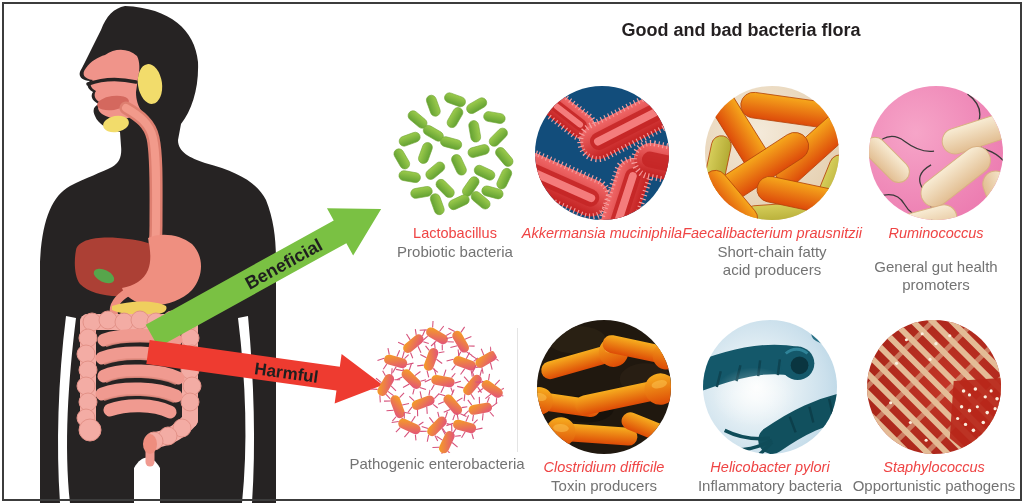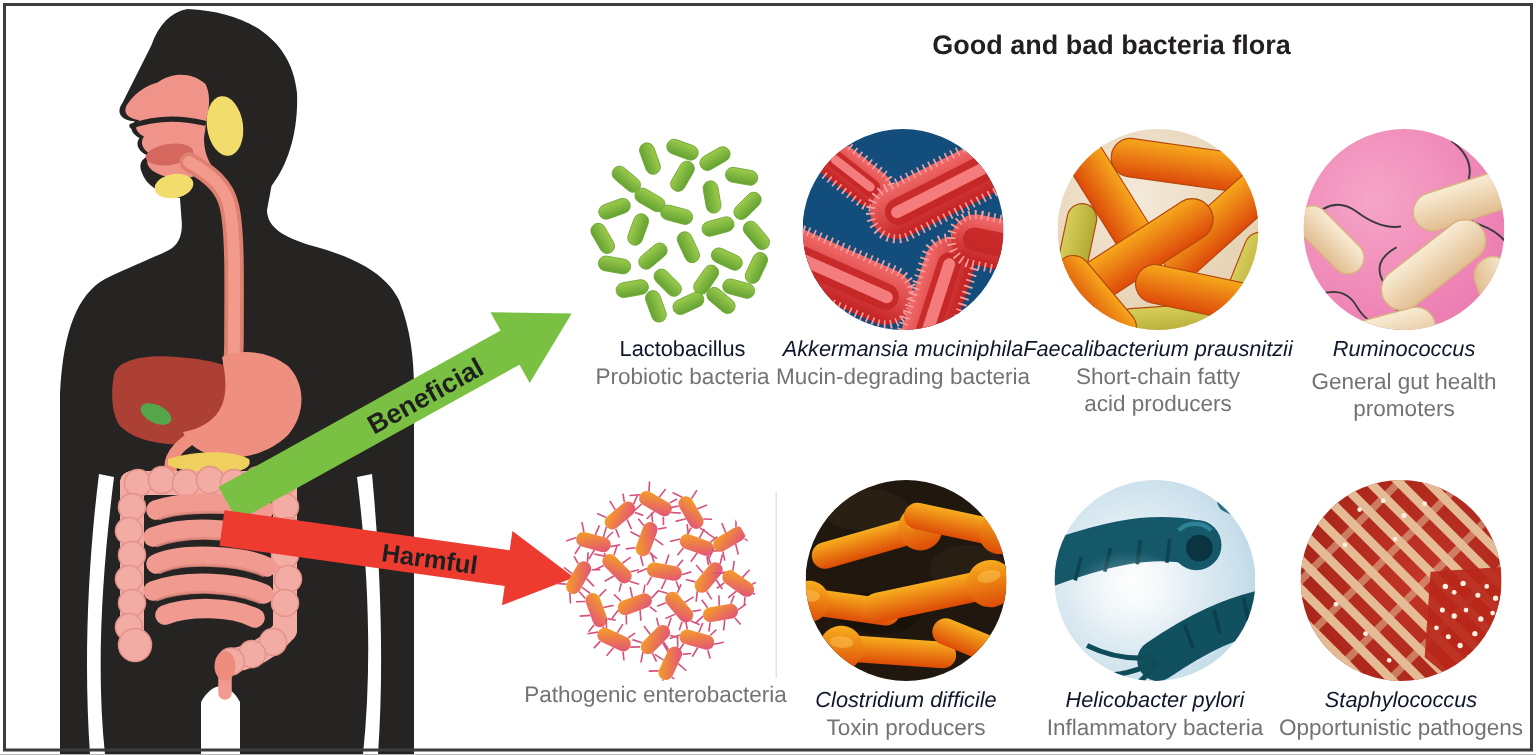--- a/index.html
+++ b/index.html
@@ -4,25 +4,25 @@
 <style>
   html,body{margin:0;padding:0;background:#888;}
   .canvas{position:relative;width:1024px;height:503px;background:#fff;overflow:hidden;
           font-family:"Liberation Sans",sans-serif;}
   .frame{position:absolute;inset:2px;border:2px solid #3c3c3c;pointer-events:none;z-index:5;}
   .title{position:absolute;left:541px;top:20px;width:400px;text-align:center;
          font-size:18px;font-weight:bold;color:#231f20;z-index:2;}
   .figure{position:absolute;left:0;top:0;z-index:1;}
   .card{position:absolute;width:180px;text-align:center;z-index:2;}
   .circ{width:134px;height:134px;border-radius:50%;overflow:hidden;margin:0 auto;position:relative;}
-  .bname{margin-top:5px;font-size:14.5px;font-style:italic;color:#0f172a;line-height:17px;}
+  .bname{margin-top:5px;font-size:14.5px;font-style:italic;color:#ef4444;line-height:17px;}
   .bname.upright{font-style:normal;}
   .bdesc{font-size:15px;color:#737373;line-height:17.5px;margin-top:1px;}
   .w132{max-width:136px;margin:0 auto;}
-  .w124{max-width:126px;margin:4px auto;}
+  .w124{max-width:126px;margin:16px auto;}
   .divider{position:absolute;left:517px;top:328px;width:1px;height:124px;background:#e4e4e4;z-index:1;}
   #c1{left:365px;top:86px}#c2{left:512px;top:86px}#c3{left:682px;top:86px}#c4{left:846px;top:86px}
   #c5{left:347px;top:320px}#c6{left:514px;top:320px}#c7{left:680px;top:320px}#c8{left:844px;top:320px}
 </style>
 </head>
 <body>
 
 <div class="canvas">
   <div class="frame"></div>
 
@@ -203,21 +203,20 @@
             <rect x="-34" y="-4" width="68" height="8" rx="4" fill="#F47C7C"></rect>
           </g>
           <g transform="translate(142,80) rotate(12)">
             <rect x="-42" y="-17" width="84" height="34" rx="17" fill="url(#gR)" stroke="#F59E9E" stroke-width="6" stroke-dasharray="1.2 3"></rect>
             <rect x="-34" y="-8" width="68" height="16" rx="8" fill="#C42525" opacity="0.85"></rect>
           </g>
         </g>
       </svg>
     </div>
     <div class="bname">Akkermansia muciniphila</div>
-    <div class="bdesc">Mucin-degrading bacteria</div>
   </div>
 
   <div class="card" id="c3">
     <div class="circ">
       <svg width="134" height="134" viewBox="0 0 136 136">
         <defs>
           <radialGradient id="gTan" cx="0.4" cy="0.35" r="0.9">
             <stop offset="0" stop-color="#F4EADA"></stop>
               <stop offset="1" stop-color="#DFC5A0"></stop>
           </radialGradient>

